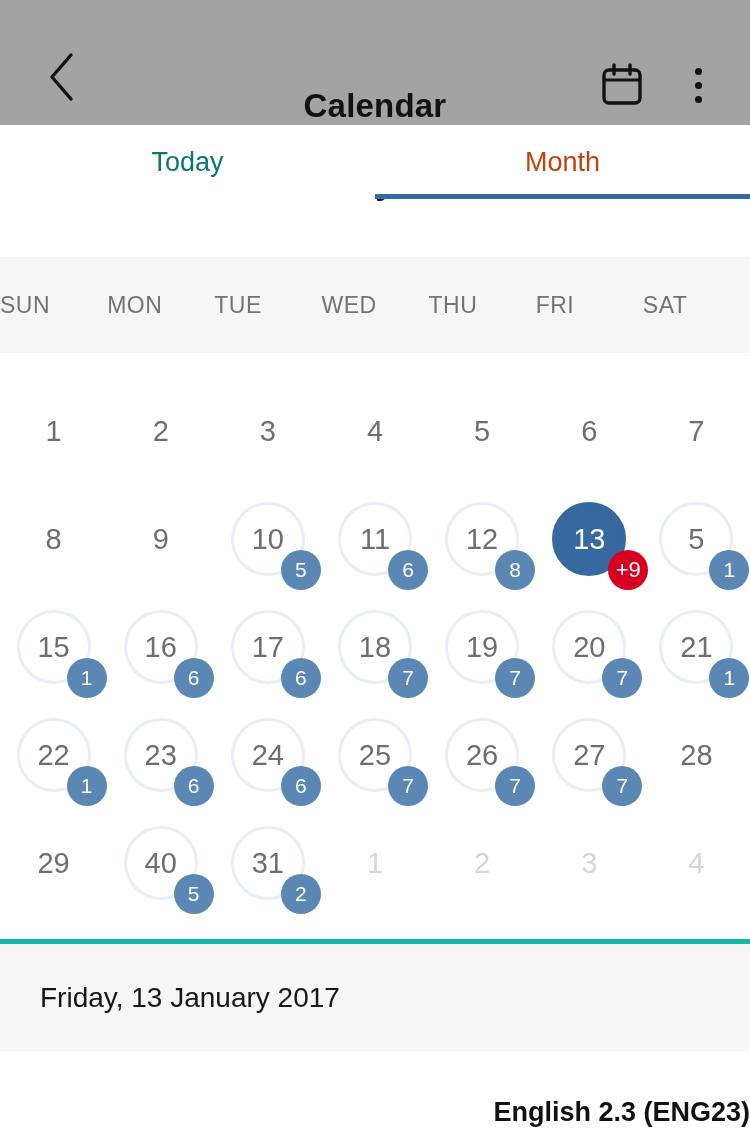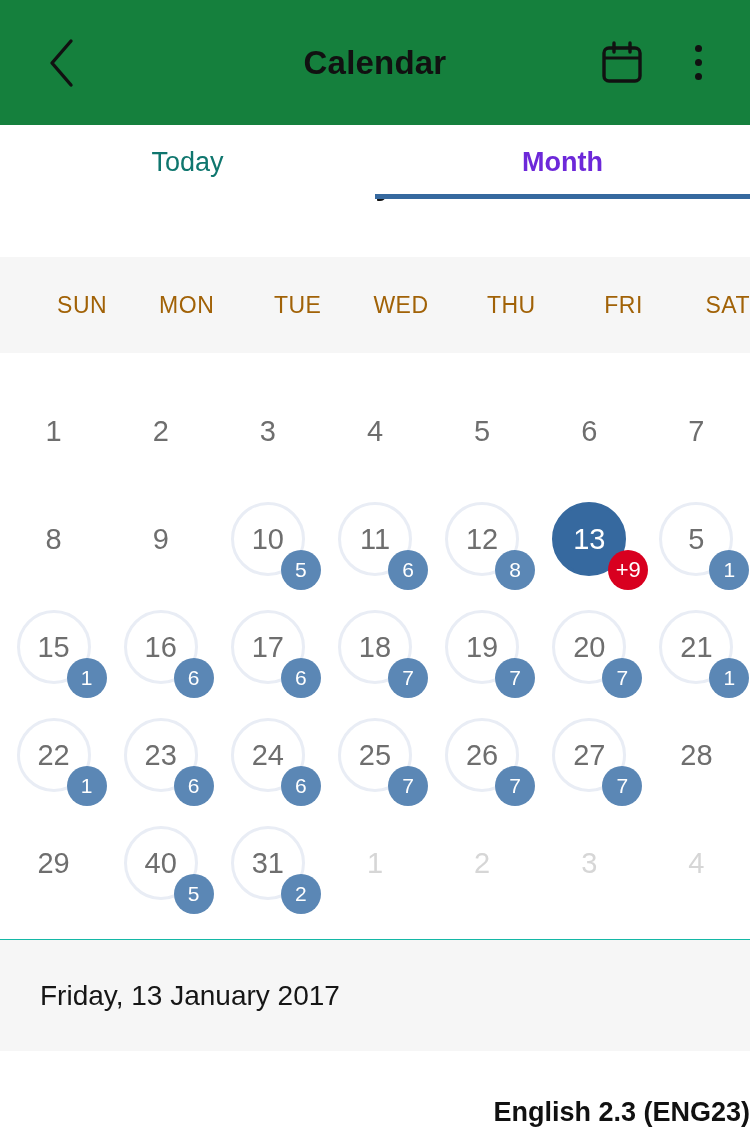--- a/index.html
+++ b/index.html
@@ -18,22 +18,22 @@
     height: 1134px;
     background: #ffffff;
     overflow: hidden;
   }
 
   
   .appbar {
     position: relative;
     height: 125px;
     display: flex;
-    align-items: center;
-    background: #15803d;
+    align-items: flex-end;
+    background: #a3a3a3;
   }
   .back-btn {
     width: 96px;
     height: 96px;
     display: flex;
     align-items: center;
     justify-content: center;
     margin-left: 14px;
     cursor: pointer;
   }
@@ -77,21 +77,21 @@
   .tab {
     flex: 1;
     display: flex;
     align-items: center;
     justify-content: center;
     font-size: 27px;
     color: #0f766e;
     cursor: pointer;
     position: relative;
   }
-  .tab.active { color: #6d28d9; font-weight: bold; }
+  .tab.active { color: #c2410c; font-weight: normal; }
   .tab.active::after {
     content: "";
     position: absolute;
     left: 0; right: 0; bottom: 0;
     height: 5px;
     background: #36699f;
   }
 
   
   .month-nav-clip {
@@ -126,23 +126,23 @@
 
   
   .weekdays {
     display: grid;
     grid-template-columns: repeat(7, 1fr);
     background: #f6f6f6;
     height: 96px;
     align-items: center;
   }
   .weekday {
-    text-align: right;
+    text-align: left;
     font-size: 23px;
-    color: #a16207;
+    color: #737373;
     letter-spacing: .5px;
   }
 
   
   .grid {
     display: grid;
     grid-template-columns: repeat(7, 1fr);
     grid-auto-rows: 108px;
     padding-top: 24px;
     background: #ffffff;
@@ -201,21 +201,21 @@
   .badge.overflow { background: #d8001f; font-size: 22px; right: -22px; }
 
   
   .date-bar {
     margin-top: 22px;
     height: 112px;
     background: #f6f6f6;
     display: flex;
     align-items: center;
     padding-left: 40px;
-    border-top: 1px solid #14b8a6;
+    border-top: 5px solid #14b8a6;
   }
   .date-bar-text {
     font-size: 28px;
     color: #161616;
   }
 
   
   .events { padding-top: 46px; overflow: hidden; }
   .event-title {
     padding-left: 56px;

